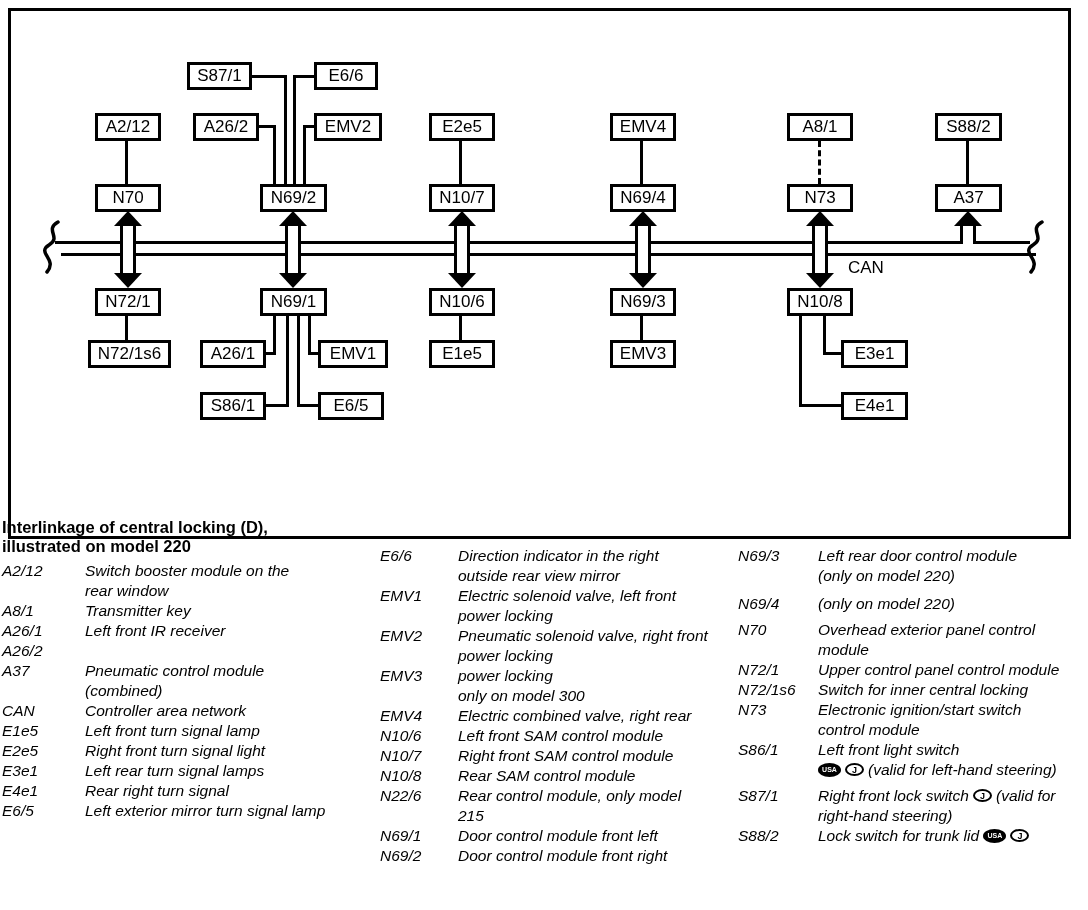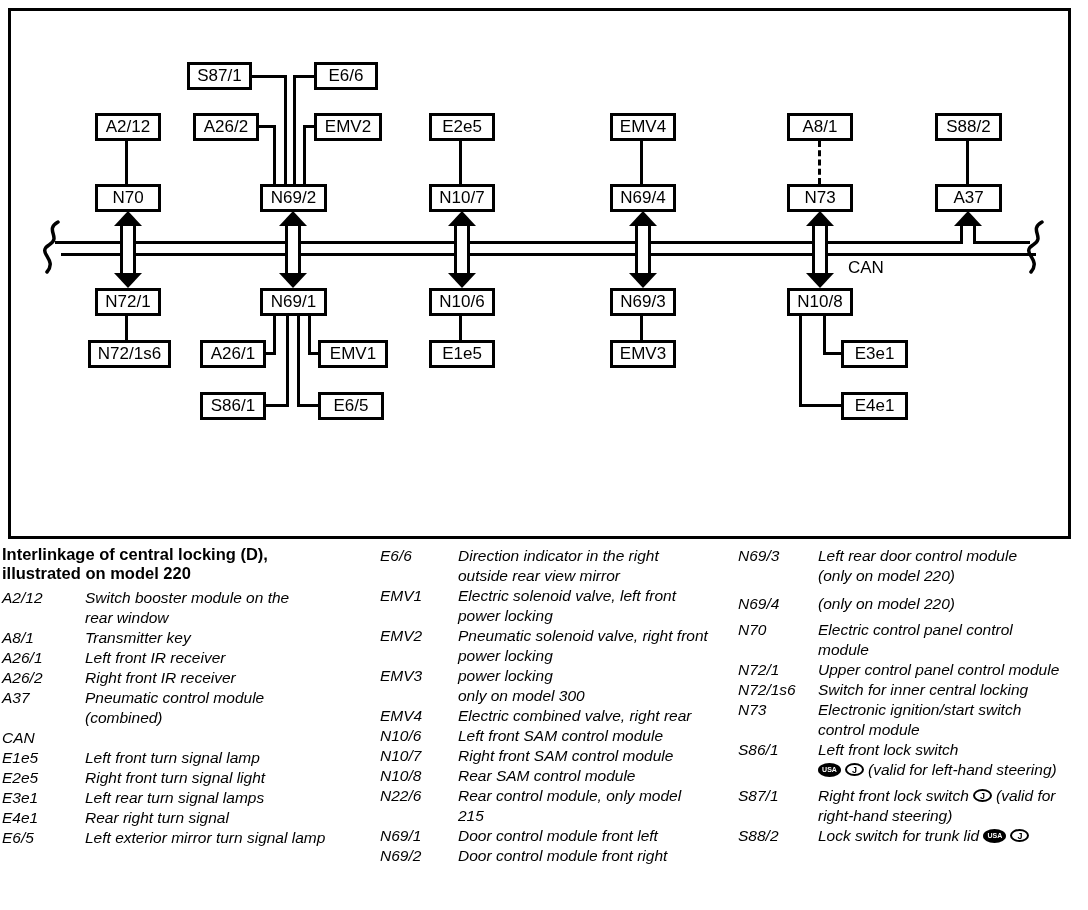--- a/index.html
+++ b/index.html
@@ -132,21 +132,21 @@
 <div class="abs shaft" style="left:635px;top:223px;height:53px"></div>
 <div class="abs ah-down" style="left:629px;top:273px"></div>
 
 <div class="abs ah-up" style="left:806px;top:211px"></div>
 <div class="abs shaft" style="left:812px;top:223px;height:53px"></div>
 <div class="abs ah-down" style="left:806px;top:273px"></div>
 
 <div class="abs ah-up" style="left:954px;top:211px"></div>
 <div class="abs shaft" style="left:960px;top:223px;height:21px"></div>
 
-<div class="legend-col col1" style="left:2px;top:545px;width:372px">
+<div class="legend-col col1" style="left:2px;top:518px;width:372px">
   <div class="ltitle">
     <div>Interlinkage of central locking (D),</div>
     <div>illustrated on model 220</div>
   </div>
   <div class="entries">
       <div class="entry">
         <div class="lab">A2/12</div>
         <div class="desc">
           <div class="line">Switch booster module on the</div>
           <div class="line">rear window</div>
@@ -159,33 +159,33 @@
         </div>
       </div>
       <div class="entry">
         <div class="lab">A26/1</div>
         <div class="desc">
           <div class="line">Left front IR receiver</div>
         </div>
       </div>
       <div class="entry">
         <div class="lab">A26/2</div>
-        <div class="desc">
-          <div class="line">Right front IR receiver</div>
-        </div>
       </div>
       <div class="entry">
         <div class="lab">A37</div>
         <div class="desc">
           <div class="line">Pneumatic control module</div>
           <div class="line">(combined)</div>
         </div>
       </div>
       <div class="entry">
         <div class="lab">CAN</div>
+        <div class="desc">
+          <div class="line">Controller area network</div>
+        </div>
       </div>
       <div class="entry">
         <div class="lab">E1e5</div>
         <div class="desc">
           <div class="line">Left front turn signal lamp</div>
         </div>
       </div>
       <div class="entry">
         <div class="lab">E2e5</div>
         <div class="desc">
@@ -298,21 +298,21 @@
       </div>
       <div class="entry" style="margin-top: 8px;">
         <div class="lab">N69/4</div>
         <div class="desc">
           <div class="line">(only on model 220)</div>
         </div>
       </div>
       <div class="entry" style="margin-top: 6px;">
         <div class="lab">N70</div>
         <div class="desc">
-          <div class="line">Electric control panel control</div>
+          <div class="line">Overhead exterior panel control</div>
           <div class="line">module</div>
         </div>
       </div>
       <div class="entry">
         <div class="lab">N72/1</div>
         <div class="desc">
           <div class="line">Upper control panel control module</div>
         </div>
       </div>
       <div class="entry">
@@ -324,21 +324,21 @@
       <div class="entry">
         <div class="lab">N73</div>
         <div class="desc">
           <div class="line">Electronic ignition/start switch</div>
           <div class="line">control module</div>
         </div>
       </div>
       <div class="entry">
         <div class="lab">S86/1</div>
         <div class="desc">
-          <div class="line">Left front lock switch</div>
+          <div class="line">Left front light switch</div>
           <div class="line"><span class="badge usa">USA</span><span class="badge j">J</span>(valid for left-hand steering)</div>
         </div>
       </div>
       <div class="entry" style="margin-top: 6px;">
         <div class="lab">S87/1</div>
         <div class="desc">
           <div class="line">Right front lock switch <span class="badge j">J</span>(valid for</div>
           <div class="line">right-hand steering)</div>
         </div>
       </div>

